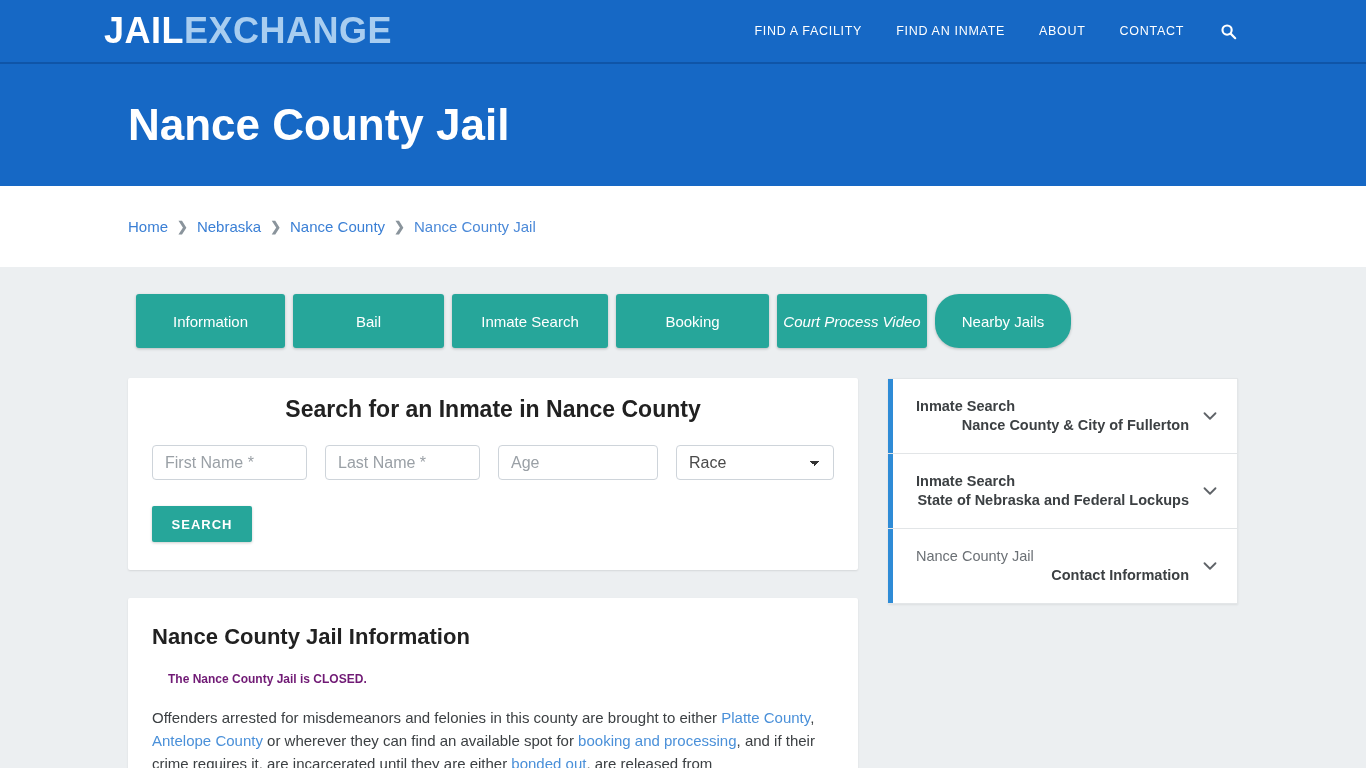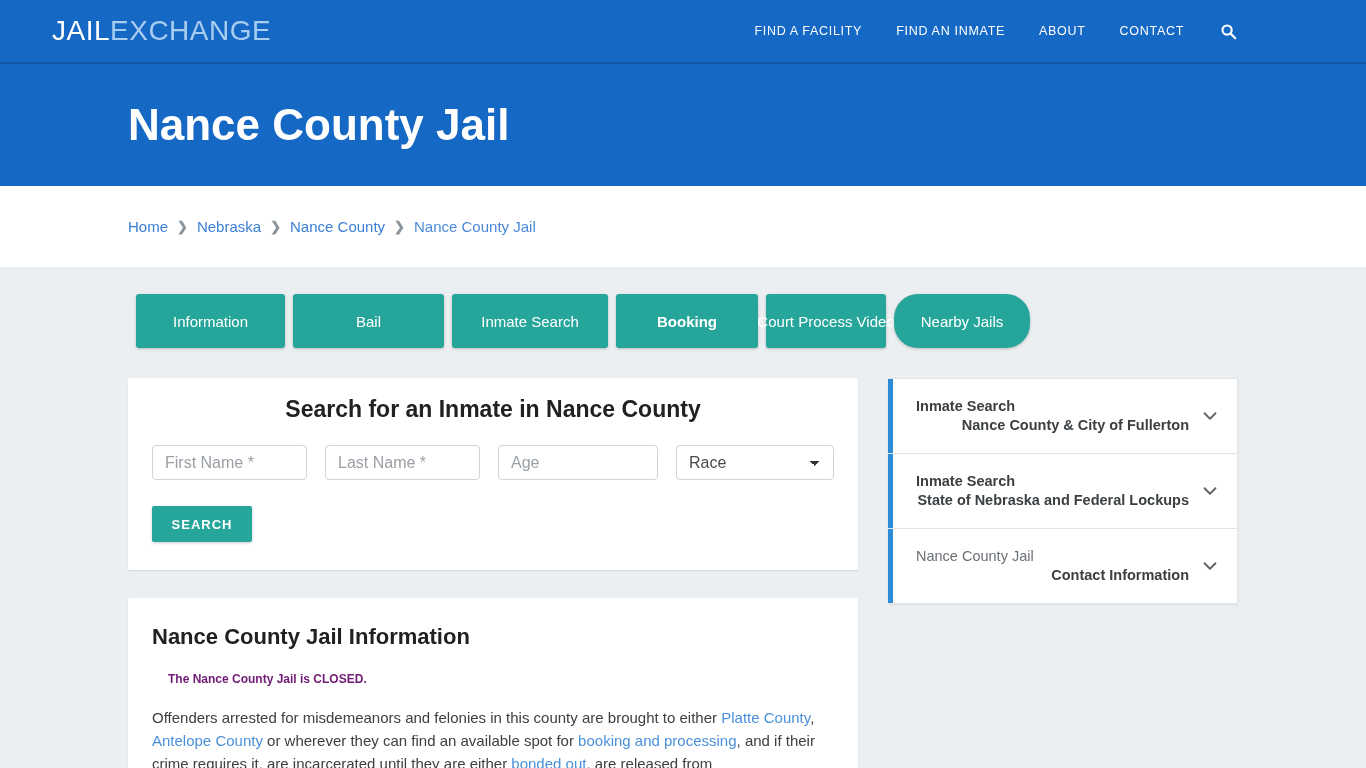--- a/index.html
+++ b/index.html
@@ -14,23 +14,23 @@
   
   .topbar {
     position: relative;
     height: 64px;
     background: #1668c5;
     border-bottom: 2px solid #0f55a8;
     display: flex;
     align-items: center;
   }
   .logo {
-    margin-left: 52px;
-    font-size: 28px;
-    font-weight: normal;
+    margin-left: 104px;
+    font-size: 36px;
+    font-weight: bold;
     letter-spacing: 0.5px;
     line-height: 1;
     white-space: nowrap;
   }
   .logo .jail { color: #ffffff; }
   .logo .exchange { color: #a8cdf0; }
 
   .mainnav {
     margin-left: auto;
     margin-right: 128px;
@@ -122,22 +122,22 @@
     padding: 0 18px;
     border-radius: 3px;
     box-shadow: 0 1px 3px rgba(0,0,0,0.22);
     white-space: nowrap;
     cursor: pointer;
   }
   .tab.w1 { width: 149px; }
   .tab.w2 { width: 151px; }
   .tab.w3 { width: 156px; }
   .tab.w4 { width: 150px; }
-  .tab.w5 { width: 142px; font-weight: bold; }
-  .tab.w6 { width: 120px; }
+  .tab.w5 { width: 153px; }
+  .tab.w6 { width: 150px; font-style: italic; }
   .tab.w7 { width: 136px; border-radius: 24px; }
 
   
   .leftcol {
     position: absolute;
     left: 128px;
     top: 111px;
     width: 730px;
   }
   .card {

